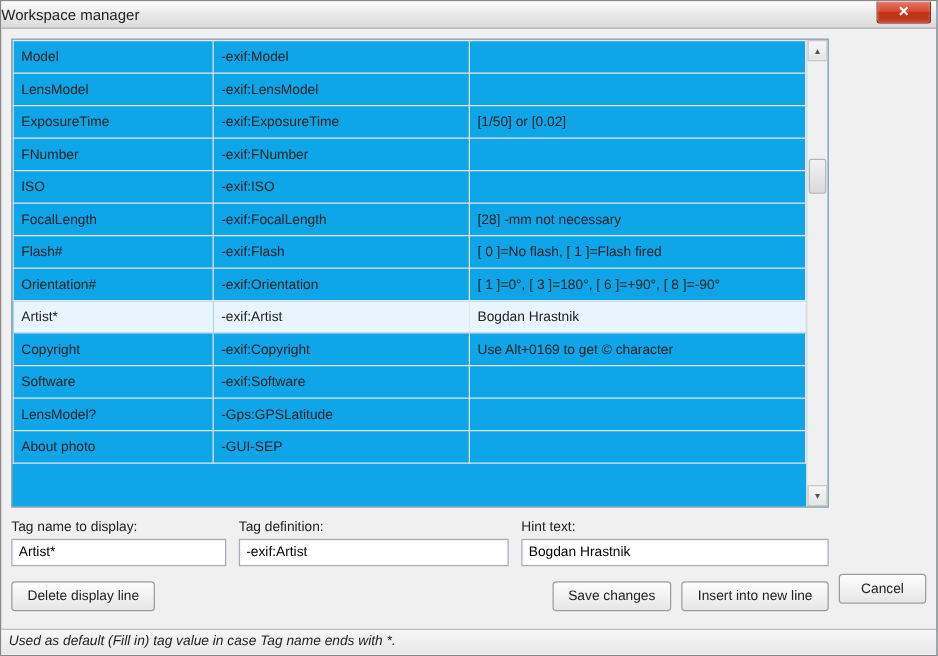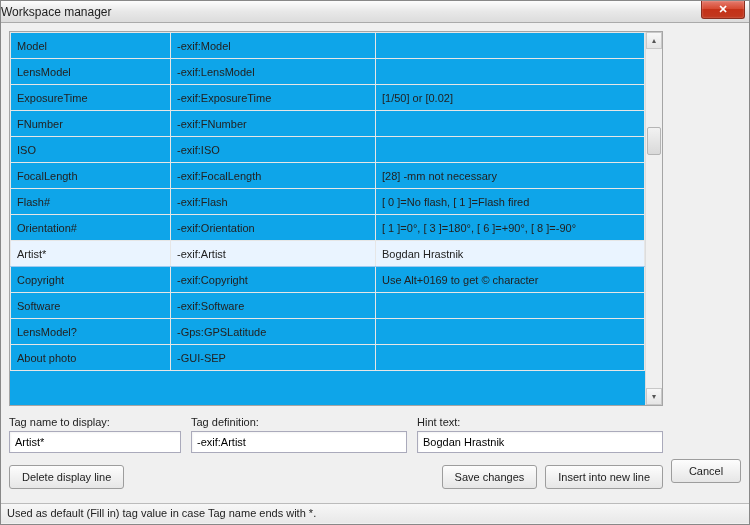--- a/index.html
+++ b/index.html
@@ -144,20 +144,21 @@
   cursor: pointer;
   min-width: 60px;
 }
 .statusbar {
   height: 20px;
   border-top: 1px solid #bbb;
   background: linear-gradient(to bottom,#f7f7f7,#e8e8e8);
   padding: 3px 6px;
   color: #222;
   font-size: 11px;
+  font-style: italic;
 }
 </style>
 </head>
 <body>
 
 <div class="titlebar">
   <span class="titlebar-title">Workspace manager</span>
   <div class="close-btn">
     <span>✕</span>
   </div>

